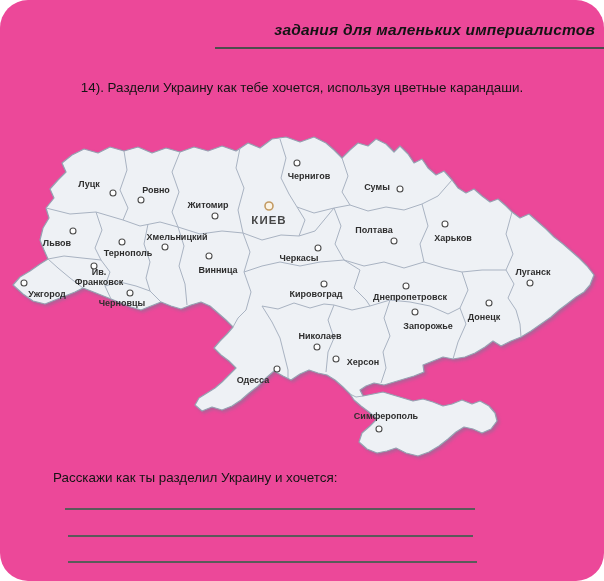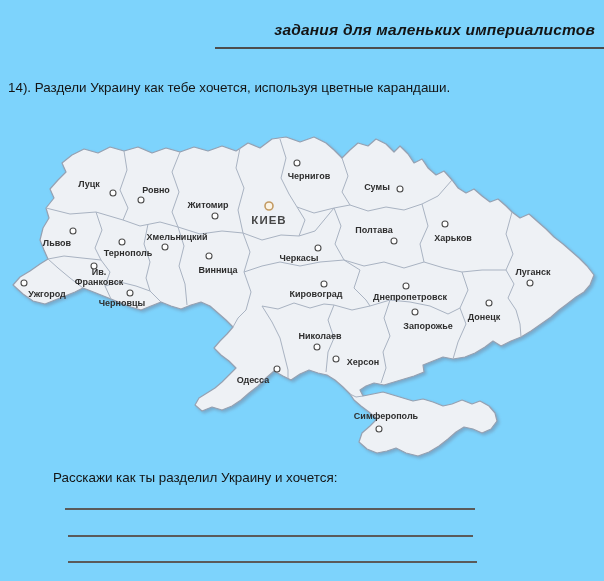--- a/index.html
+++ b/index.html
@@ -1,32 +1,32 @@
 <!DOCTYPE html>
 <html><head>
 <meta charset="utf-8">
 <style>
   html,body{margin:0;padding:0;background:#ffffff;}
   body{width:604px;height:581px;position:relative;overflow:hidden;
        font-family:"Liberation Sans",sans-serif;color:#1a1a1a;}
-  .page{position:absolute;inset:0;background:#7dd3fc;}
+  .page{position:absolute;inset:0;background:#ec4899;border-radius:28px;}
 
   .header-title{
     position:absolute;top:21px;right:9px;
     font-size:15.5px;font-weight:bold;font-style:italic;
     color:#141414;letter-spacing:.2px;white-space:nowrap;
   }
   .header-rule{
     position:absolute;top:47px;left:215px;right:0;
     height:2px;background:#4d4d4d;
   }
 
   .task-text{
     position:absolute;top:80px;left:8px;right:8px;
-    font-size:13.4px;color:#141414;white-space:nowrap;
+    font-size:13.4px;color:#141414;white-space:nowrap;text-align:center;
   }
 
   .map-svg{position:absolute;left:0;top:0;width:604px;height:581px;}
   .region-shape{
     fill:#eef1f5;stroke:#96a1b2;stroke-width:1.2;
     stroke-linejoin:round;
     filter:drop-shadow(2px 2px 1.5px rgba(110,122,148,.45));
   }
   .oblast-border{fill:none;stroke:#a9b3c2;stroke-width:1;stroke-linejoin:round;}
   .city-dot{fill:#ffffff;stroke:#4d4d4d;stroke-width:1.1;}

